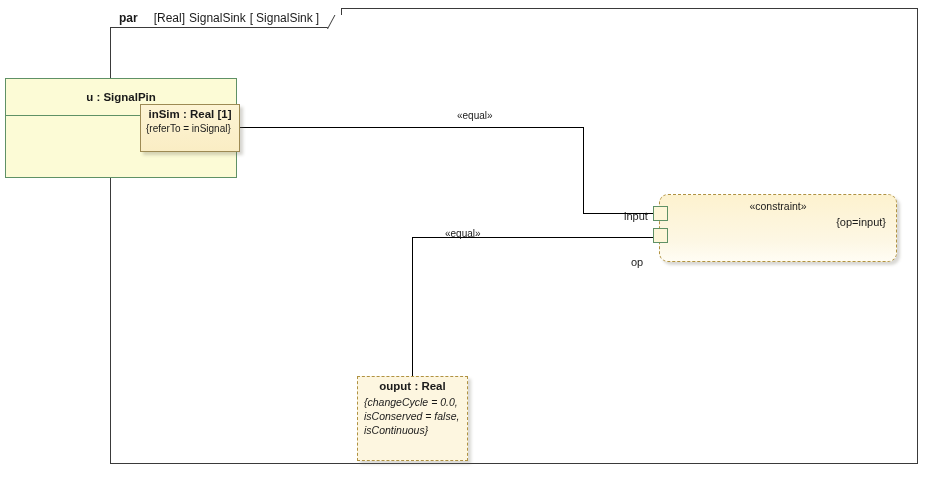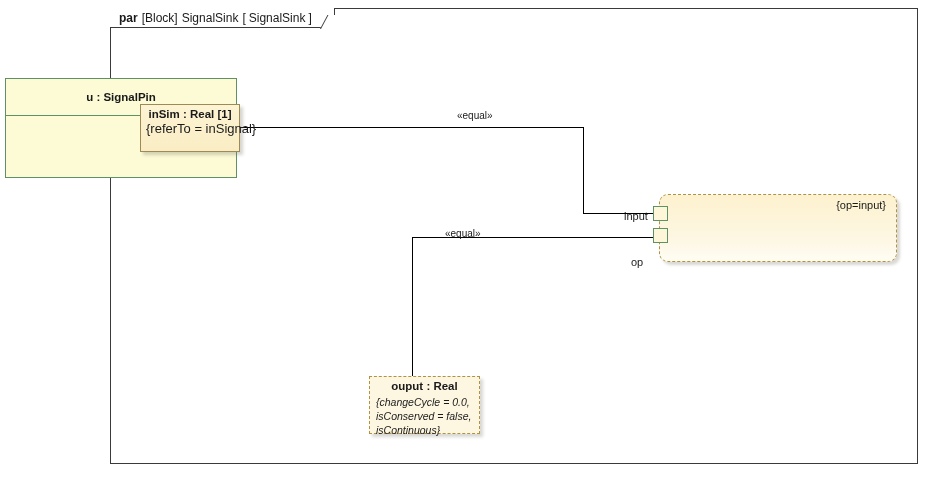--- a/index.html
+++ b/index.html
@@ -48,21 +48,21 @@
     padding: 0 22px 0 9px;
     display: flex;
     align-items: center;
     white-space: nowrap;
     font-size: 12px;
     color: #1a1a1a;
     z-index: 4;
   }
   .frame-tab .kw {
     font-weight: bold;
-    margin-right: 4px;
+    margin-right: 16px;
   }
   .frame-tab .clip {
     position: absolute;
     right: -1px;
     bottom: -1.5px;
     width: 14px;
     height: 14px;
     background: #ffffff;
     border-left: 1.5px solid #3a3a3a;
     transform: skewX(-28deg);
@@ -100,21 +100,21 @@
   }
   .prop-title {
     text-align: center;
     font-weight: bold;
     font-size: 11.5px;
     color: #1a1a1a;
     padding: 3px 4px 2px 4px;
     white-space: nowrap;
   }
   .prop-body {
-    font-size: 13px;
+    font-size: 10px;
     color: #1a1a1a;
     padding: 0 4px 3px 5px;
     line-height: 13px;
     white-space: nowrap;
   }
 
   
   .constraint-block {
     position: absolute;
     box-sizing: border-box;
@@ -210,21 +210,21 @@
 </style>
 </head>
 <body>
 
 <div id="canvas">
 
   <div class="frame"></div>
 
   <div class="frame-tab">
     <span class="kw">par</span>
-    <span>[Block]</span>
+    <span>[Real]</span>
     <span style="width:4px"></span>
     <span>SignalSink</span>
     <span style="width:4px"></span>
     <span>[</span>
     <span style="width:3px"></span>
     <span>SignalSink</span>
     <span style="width:3px"></span>
     <span>]</span>
     <span class="clip"></span>
   </div>
@@ -232,30 +232,31 @@
   <div class="part-block" style="left:5px; top:78px; width:232px; height:100px;">
     <div class="part-header">u : SignalPin</div>
   </div>
 
   <div class="prop-box" style="left:115px; top:104px; width:100px; height:48px;margin-left:25px;">
     <div class="prop-title">inSim : Real [1]</div>
     <div class="prop-body">{referTo = inSignal}</div>
   </div>
 
   <div class="constraint-block" style="left:659px; top:194px; width:238px; height:68px;">
+    <div class="c-stereo">«constraint»</div>
     <div class="c-constraint">{op=input}</div>
   </div>
 
   <div class="port" style="left:653px; top:206px;"></div>
   <div class="port-label" style="left:624px; top:198px;">input</div>
 
   <div class="port" style="left:653px; top:228px;"></div>
   <div class="port-label" style="left:631px; top:244px;">op</div>
 
-  <div class="dashed-prop" style="left:357px; top:376px; width:111px; height:58px;margin-left:12px;">
+  <div class="dashed-prop" style="left:357px; top:376px; width:111px; height:85px;">
     <div class="dp-title">ouput : Real</div>
     <div class="dp-body">
       <div>{changeCycle = 0.0,</div>
       <div>isConserved = false,</div>
       <div>isContinuous}</div>
     </div>
   </div>
 
   <div class="line-h" style="left:215px; top:127px; width:369px;"></div>
   <div class="line-v" style="left:583px; top:127px; height:87px;"></div>

